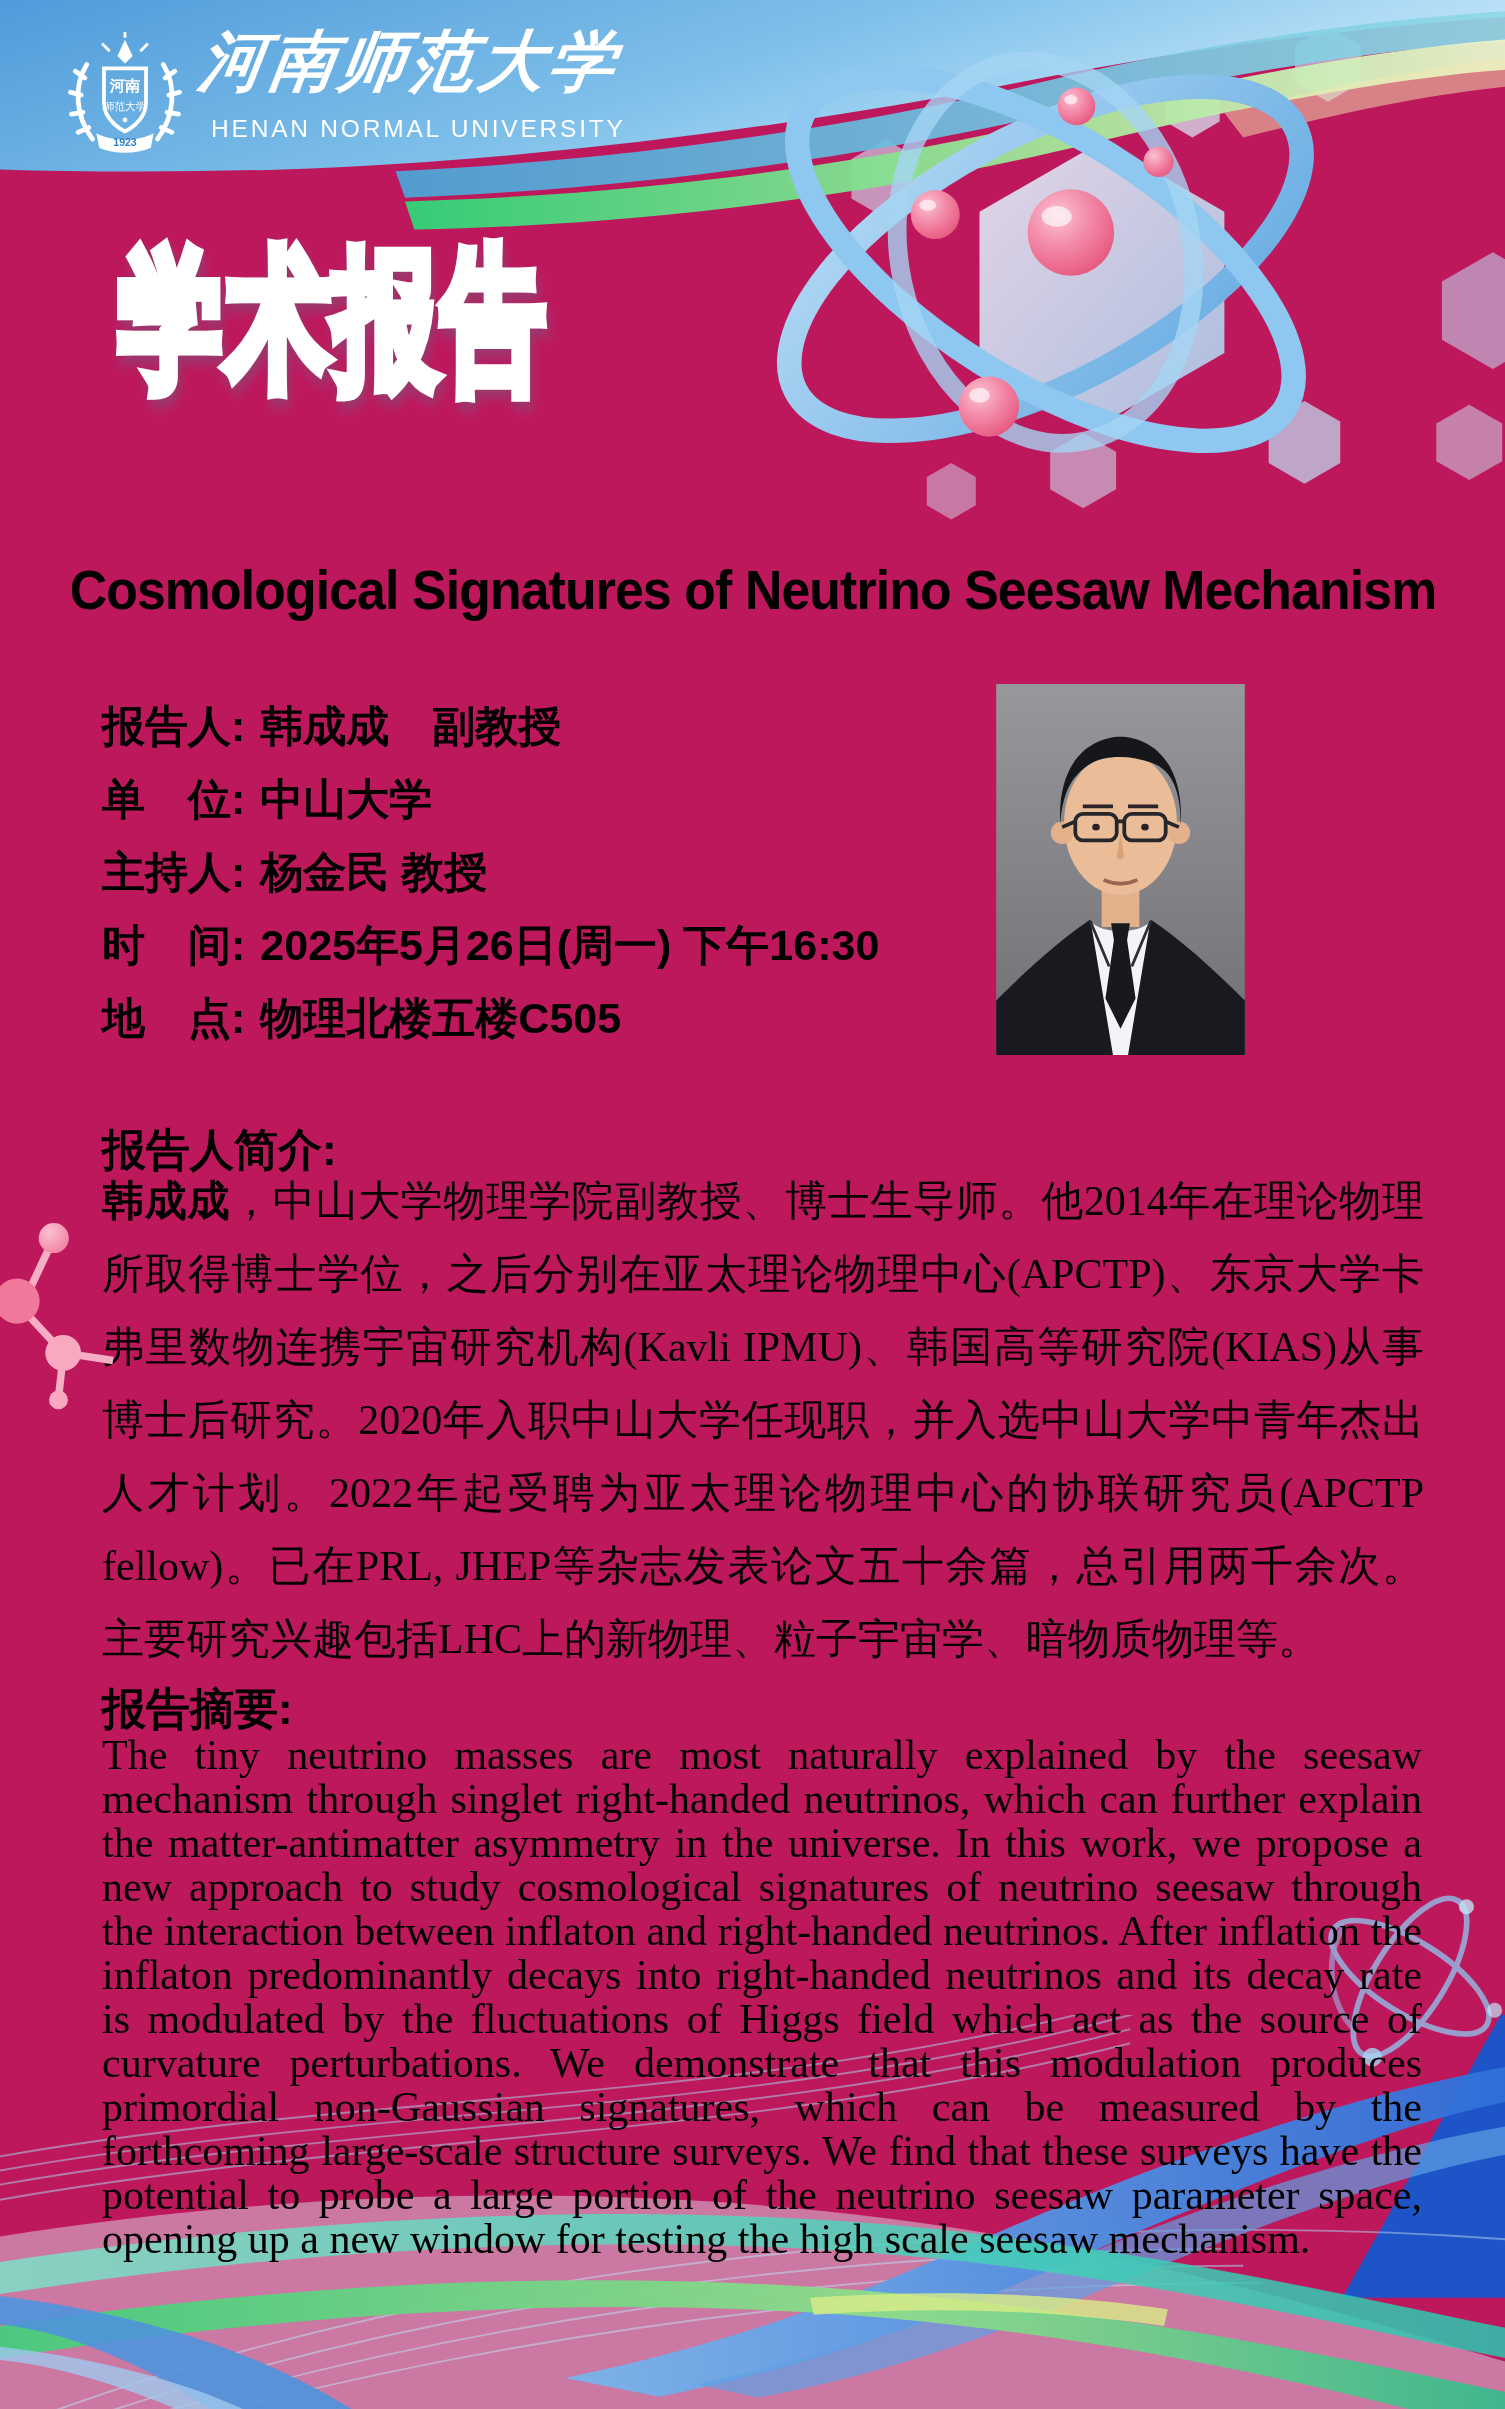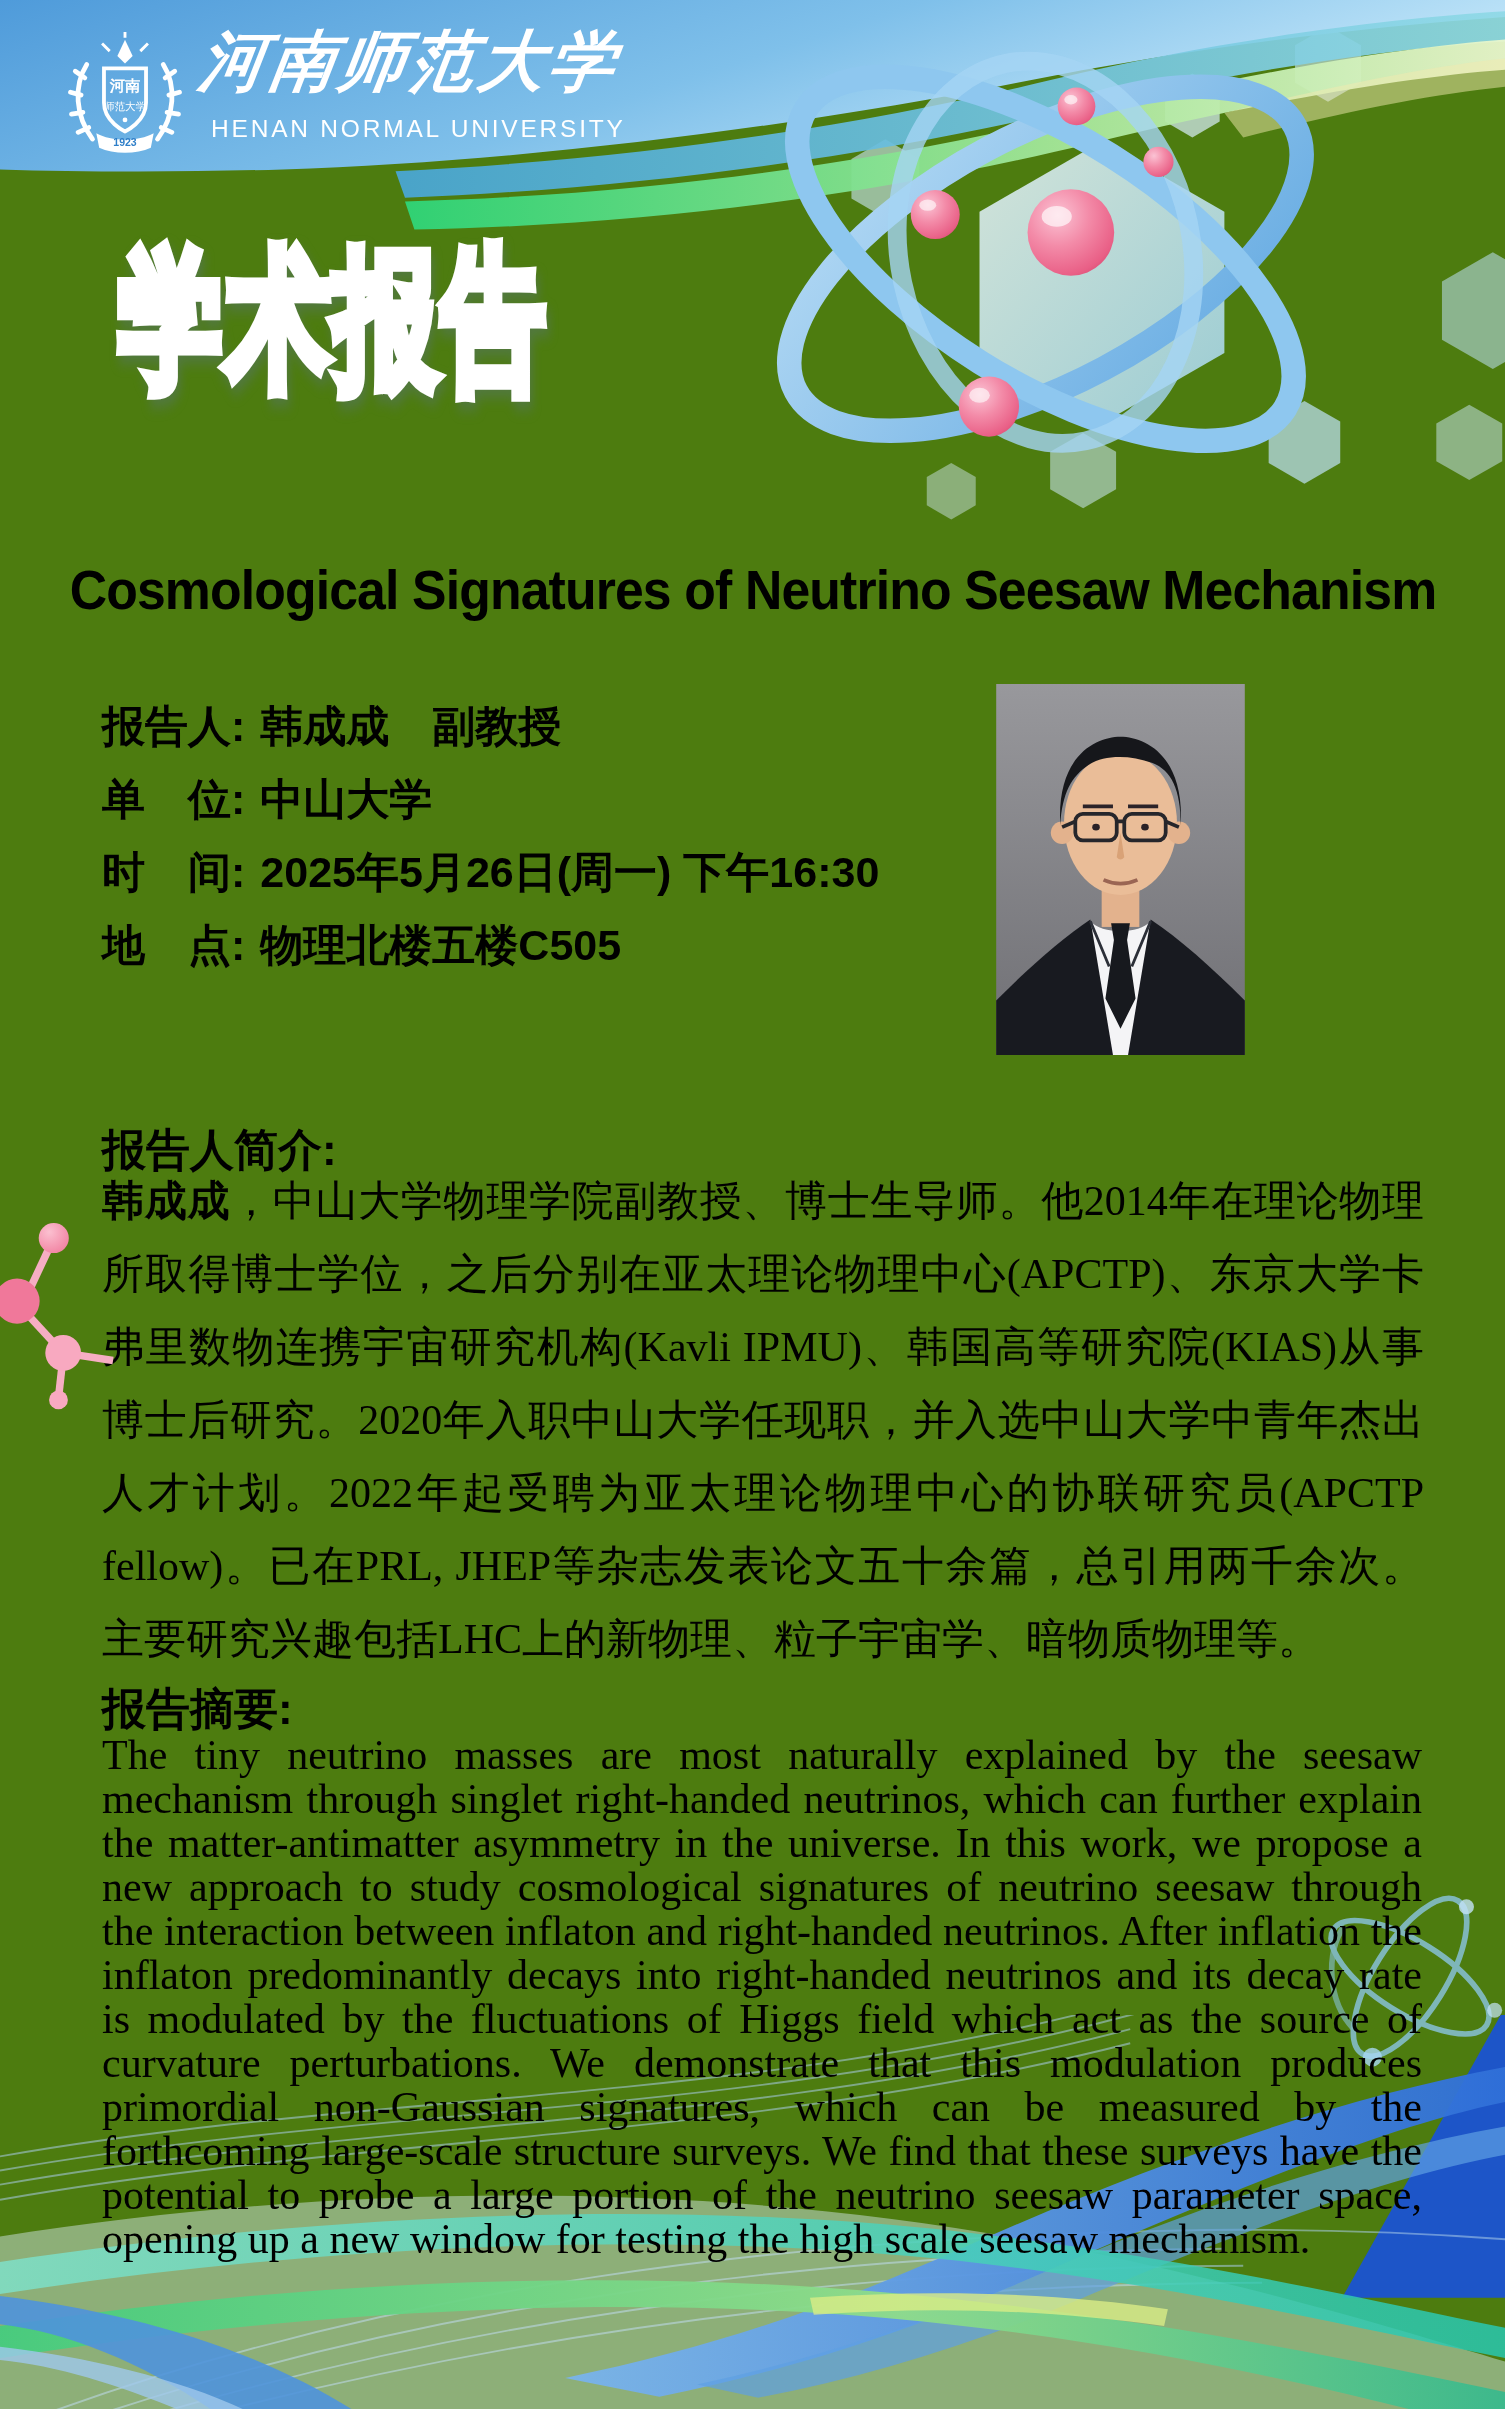--- a/index.html
+++ b/index.html
@@ -1,16 +1,16 @@
 <!DOCTYPE html>
 <html style="font-size:15px"><head>
 <meta charset="utf-8">
 <style>
   html,body{margin:0;padding:0;background:#ffffff;}
-  .poster{position:relative;width:1506px;height:2410px;background:#4d7c0f;overflow:hidden;
+  .poster{position:relative;width:1506px;height:2410px;background:#be185d;overflow:hidden;
           font-family:"Liberation Sans","DejaVu Sans",sans-serif;color:#000;}
   svg{display:block;}
 
   
   .header-svg{position:absolute;top:0;left:0;width:1506px;height:527px;}
   .logo-emblem{position:absolute;left:60px;top:32px;width:130px;height:130px;}
   .logo-cn{position:absolute;left:200px;top:17px;font-family:"DejaVu Serif","Liberation Serif",serif;
            font-weight:bold;font-style:italic;font-size:66px;color:#ffffff;letter-spacing:3.8px;
            transform:skewX(-8deg);white-space:nowrap;}
   .logo-en{position:absolute;left:203px;top:115px;font-size:24.5px;color:#ffffff;letter-spacing:2.8px;
@@ -159,20 +159,24 @@
   <div class="info">
     <div class="info-row">
       <span class="lbl">报告人:</span>
       <span class="v">韩成成　副教授</span>
     </div>
     <div class="info-row">
       <span class="lbl">单　位:</span>
       <span class="v">中山大学</span>
     </div>
     <div class="info-row">
+      <span class="lbl">主持人:</span>
+      <span class="v">杨金民 教授</span>
+    </div>
+    <div class="info-row">
       <span class="lbl">时　间:</span>
       <span class="v">2025年5月26日(周一) 下午16:30</span>
     </div>
     <div class="info-row">
       <span class="lbl">地　点:</span>
       <span class="v">物理北楼五楼C505</span>
     </div>
   </div>
 
   <svg class="photo" viewBox="0 0 264 394">

